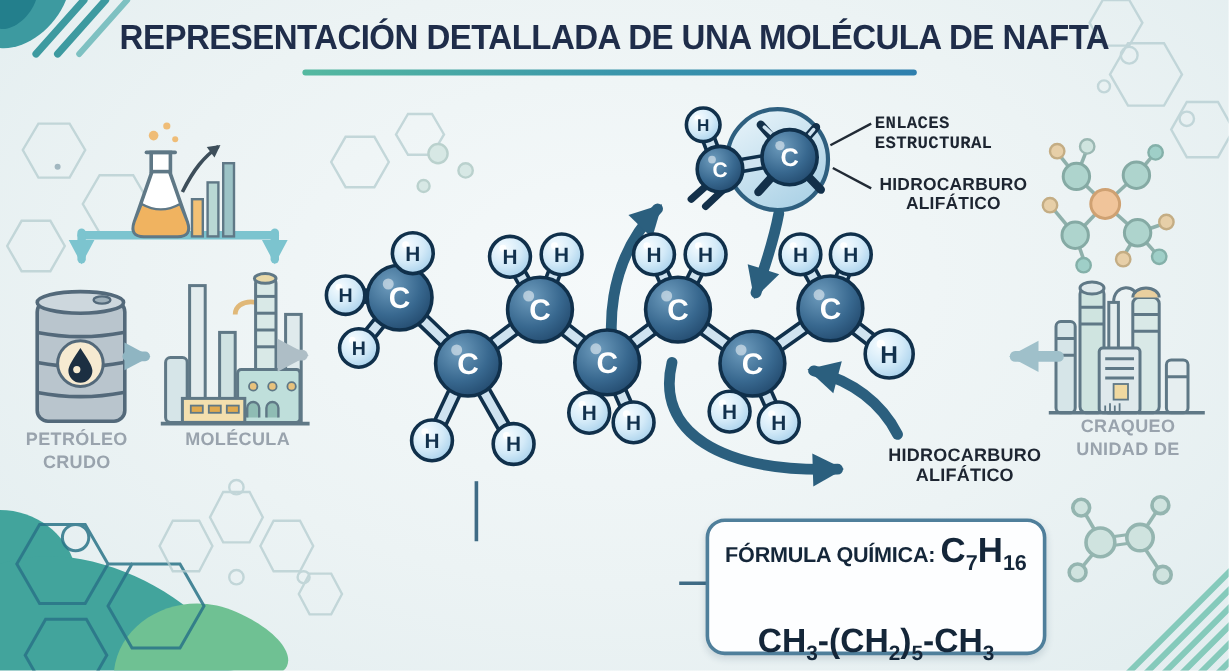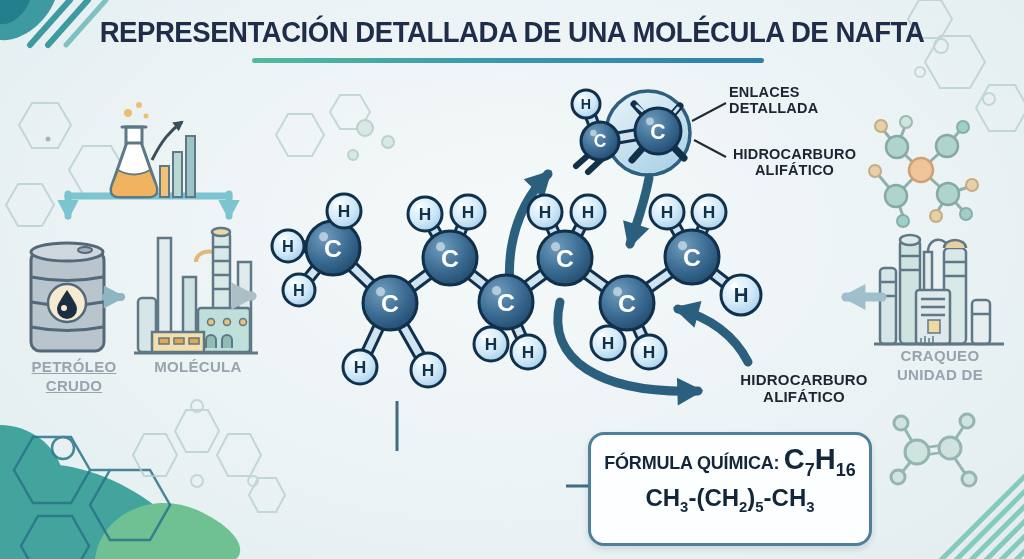--- a/index.html
+++ b/index.html
@@ -533,47 +533,47 @@
       <g>
         <circle cx="658" cy="131" r="23" fill="url(#gradC)" stroke="#10304b" stroke-width="3"></circle>
         <circle cx="649.95" cy="121.34" r="3.91" fill="#ffffff" opacity="0.5"></circle>
         <text x="658" y="138.6176" text-anchor="middle" fill="#ffffff" font-size="21.16" font-weight="bold">C</text>
       </g>
     </svg>
 
   <div class="abs title">REPRESENTACIÓN DETALLADA DE UNA MOLÉCULA DE NAFTA</div>
   <div class="abs title-underline"></div>
 
-  <div class="abs flow-label" style="left:18px;top:358px;width:112px;text-decoration:underline;">
+  <div class="abs flow-label" style="left:8px;top:358px;width:112px;">
     <div>PETRÓLEO</div>
     <div>CRUDO</div>
   </div>
   <div class="abs flow-label" style="left:138px;top:358px;width:120px;">MOLÉCULA</div>
   <div class="abs flow-label" style="left:874px;top:347px;width:132px;">
     <div>CRAQUEO</div>
     <div>UNIDAD DE</div>
   </div>
 
-  <div class="abs callout" style="left:729px;top:85px;">
+  <div class="abs callout" style="left:729px;top:97px;font-family:Liberation Mono, monospace;">
     <div>ENLACES</div>
-    <div>DETALLADA</div>
+    <div>ESTRUCTURAL</div>
   </div>
   <div class="abs callout" style="left:722px;top:147px;width:145px;text-align:center;">
     <div>HIDROCARBURO</div>
     <div>ALIFÁTICO</div>
   </div>
   <div class="abs callout" style="left:730px;top:372px;width:148px;text-align:center;font-size:15px;">
     <div>HIDROCARBURO</div>
     <div>ALIFÁTICO</div>
   </div>
 
 
   <div class="infobox" style="left:588px;top:432px;width:278px;height:108px;">
     <div class="formula-box-inner">
       <div class="formula-line">
         <span class="fl">FÓRMULA QUÍMICA:</span>
         <span class="fv">C<sub>7</sub>H<sub>16</sub></span>
       </div>
-      <div class="formula-line fv" style="font-size:24px;">CH<sub>3</sub>-(CH<sub>2</sub>)<sub>5</sub>-CH<sub>3</sub></div>
+      <div class="formula-line fv" style="font-size:28px;margin-top:35px;">CH<sub>3</sub>-(CH<sub>2</sub>)<sub>5</sub>-CH<sub>3</sub></div>
     </div>
   </div>
 
 </div>
 
 </body></html>

